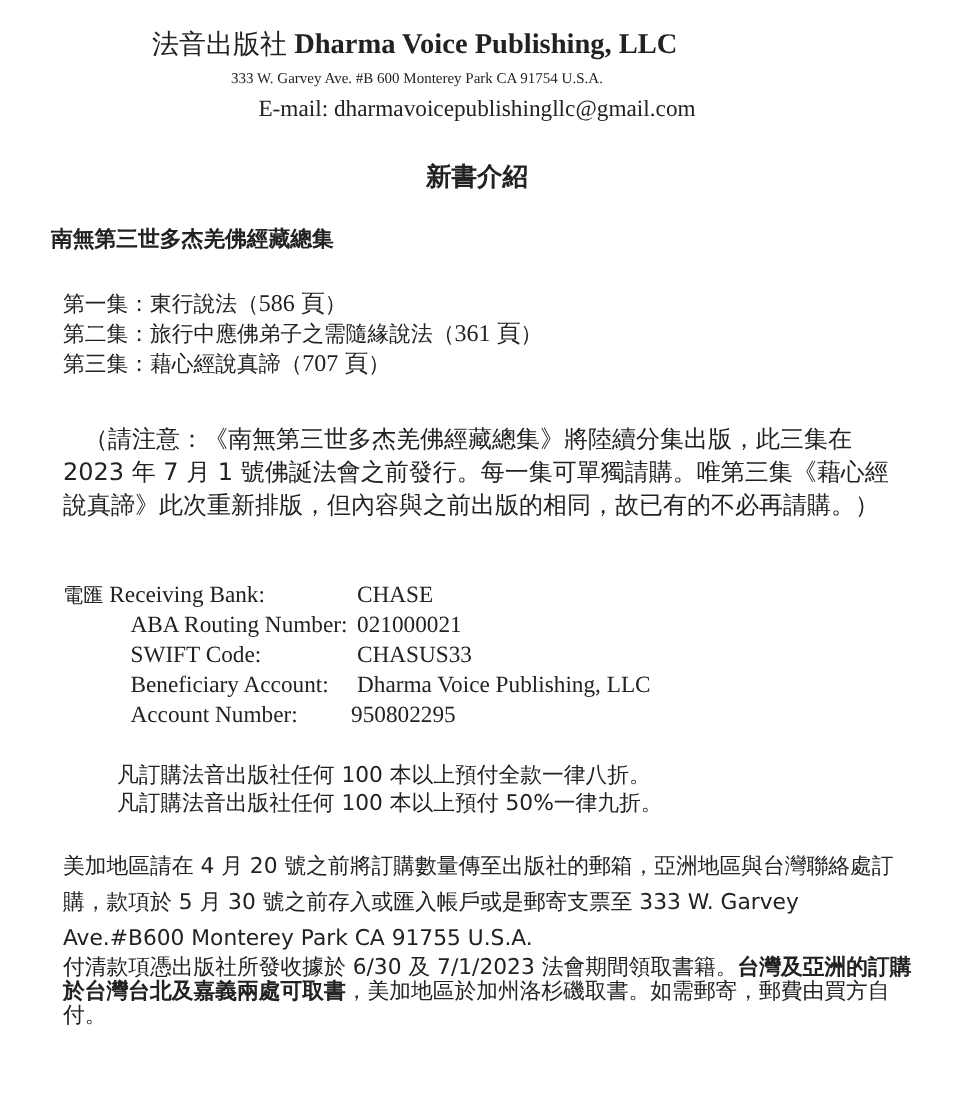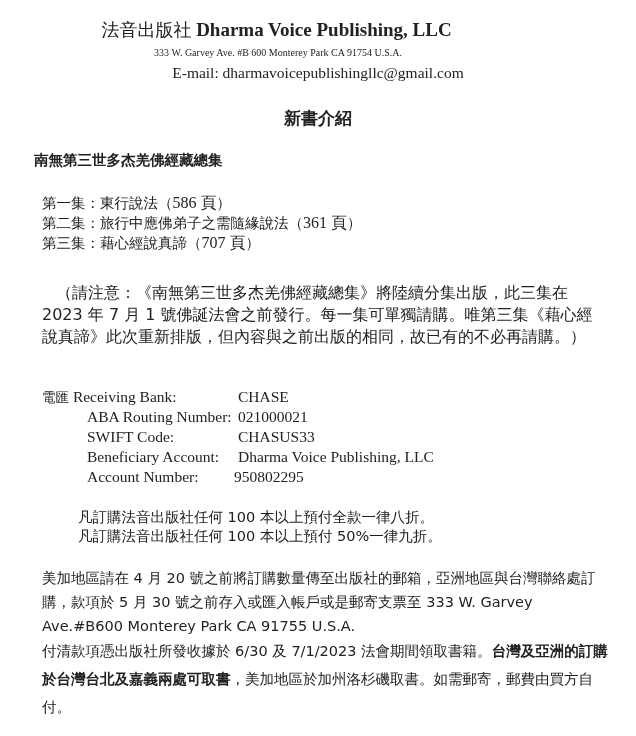--- a/index.html
+++ b/index.html
@@ -112,21 +112,21 @@
       font-family: "DejaVu Sans", sans-serif;
       font-size: 14.5px;
       line-height: 24px;
     }
     .pickup {
       position: absolute;
       top: 637px; left: 42px;
       width: 570px;
       font-family: "DejaVu Sans", sans-serif;
       font-size: 14.5px;
-      line-height: 28px;
+      line-height: 16px;
     }
     .pickup .bold { font-weight: bold; }
   </style>
 </head>
 <body>
 
 <div class="page">
 
   <div class="header-title">
     <span class="cn">法音出版社</span>

